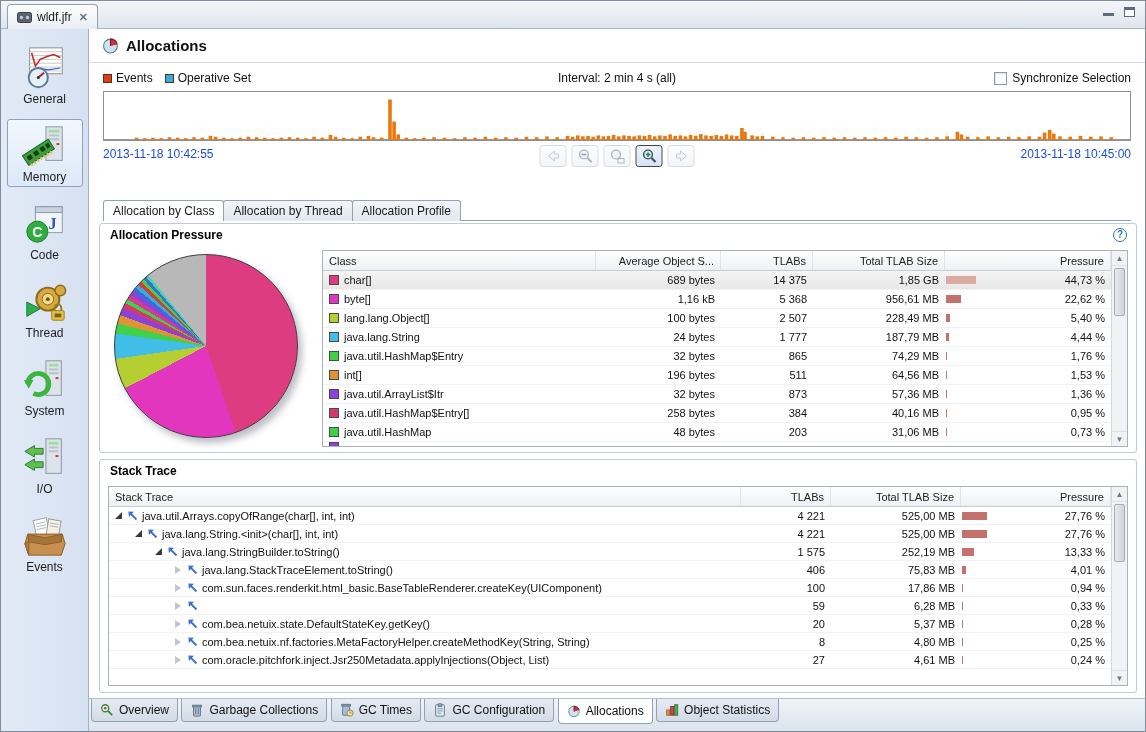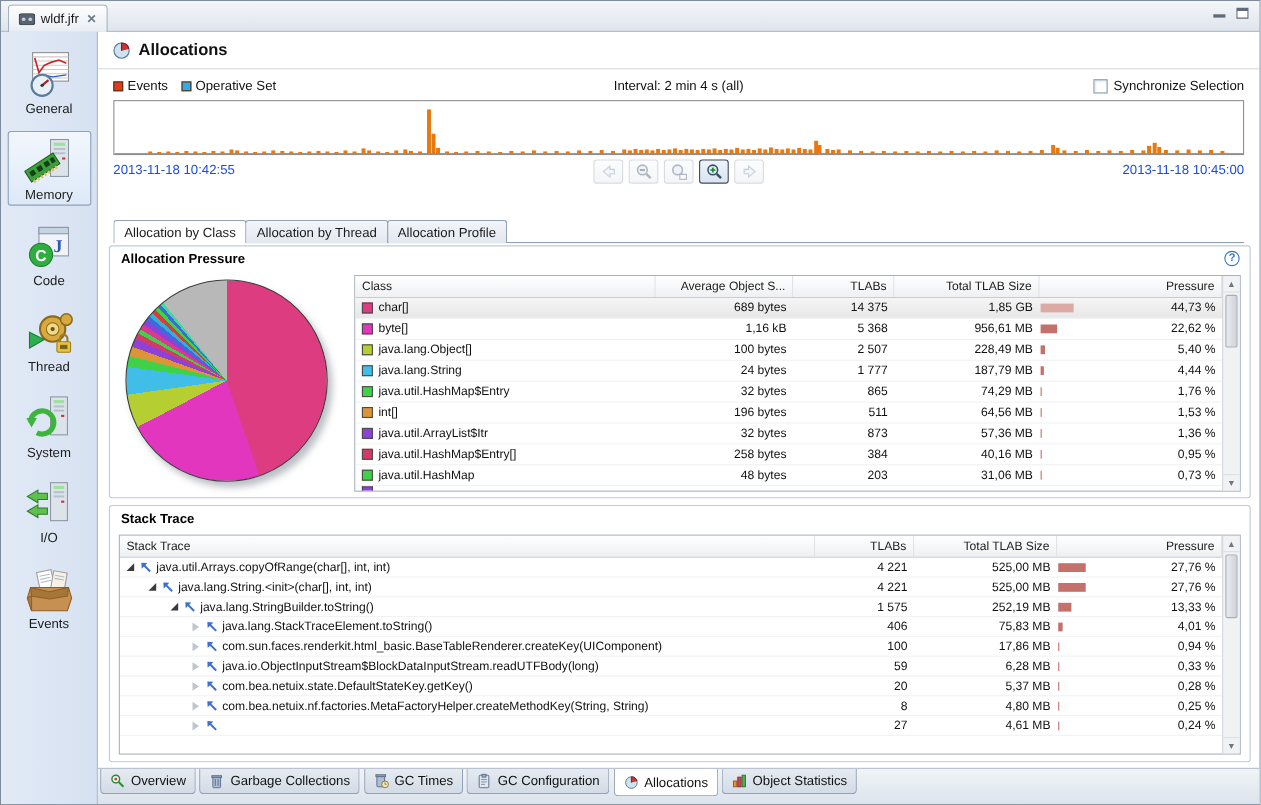--- a/index.html
+++ b/index.html
@@ -501,21 +501,21 @@
                     <span>byte[]</span>
                   </div>
                   <div class="cell c-avg">1,16 kB</div>
                   <div class="cell c-tlabs">5 368</div>
                   <div class="cell c-size">956,61 MB</div>
                   <div class="cell c-press"><span class="bar" style="width:15.2px"></span><span>22,62 %</span></div>
                 </div>
                 <div class="row">
                   <div class="cell c-name">
                     <span class="swatch" style="background:#b5ce31"></span>
-                    <span>java.lang.Object[]</span>
+                    <span>lang.lang.Object[]</span>
                   </div>
                   <div class="cell c-avg">100 bytes</div>
                   <div class="cell c-tlabs">2 507</div>
                   <div class="cell c-size">228,49 MB</div>
                   <div class="cell c-press"><span class="bar" style="width:3.6px"></span><span>5,40 %</span></div>
                 </div>
                 <div class="row">
                   <div class="cell c-name">
                     <span class="swatch" style="background:#41bee8"></span>
                     <span>java.lang.String</span>
@@ -666,21 +666,20 @@
                   <div class="cell s-size">17,86 MB</div>
                   <div class="cell s-press"><span class="bar" style="width:0.8px"></span><span>0,94 %</span></div>
                 </div>
                 <div class="row">
                   <div class="cell tree-cell" style="padding-left:66px">
                     <span class="tri-col"></span>
                     <svg class="frame-ic" width="11" height="11" viewBox="0 0 11 11">
                       <path d="M9.5,9.5 L3,3" stroke="#3b6fd4" stroke-width="1.8" fill="none"></path>
                       <polygon points="1.5,1.5 7,1.8 1.8,7" fill="#3b6fd4"></polygon>
                     </svg>
-                    <span>java.io.ObjectInputStream$BlockDataInputStream.readUTFBody(long)</span>
                   </div>
                   <div class="cell s-tlabs">59</div>
                   <div class="cell s-size">6,28 MB</div>
                   <div class="cell s-press"><span class="bar" style="width:0.3px"></span><span>0,33 %</span></div>
                 </div>
                 <div class="row">
                   <div class="cell tree-cell" style="padding-left:66px">
                     <span class="tri-col"></span>
                     <svg class="frame-ic" width="11" height="11" viewBox="0 0 11 11">
                       <path d="M9.5,9.5 L3,3" stroke="#3b6fd4" stroke-width="1.8" fill="none"></path>
@@ -705,20 +704,21 @@
                   <div class="cell s-size">4,80 MB</div>
                   <div class="cell s-press"><span class="bar" style="width:0.2px"></span><span>0,25 %</span></div>
                 </div>
                 <div class="row">
                   <div class="cell tree-cell" style="padding-left:66px">
                     <span class="tri-col"></span>
                     <svg class="frame-ic" width="11" height="11" viewBox="0 0 11 11">
                       <path d="M9.5,9.5 L3,3" stroke="#3b6fd4" stroke-width="1.8" fill="none"></path>
                       <polygon points="1.5,1.5 7,1.8 1.8,7" fill="#3b6fd4"></polygon>
                     </svg>
+                    <span>com.oracle.pitchfork.inject.Jsr250Metadata.applyInjections(Object, List)</span>
                   </div>
                   <div class="cell s-tlabs">27</div>
                   <div class="cell s-size">4,61 MB</div>
                   <div class="cell s-press"><span class="bar" style="width:0.2px"></span><span>0,24 %</span></div>
                 </div>
               </div>
           </div>
           <div class="vscroll">
             <div class="scroll-arrow">▲</div>
             <div class="thumb" style="top:17px;height:58px;"></div>

